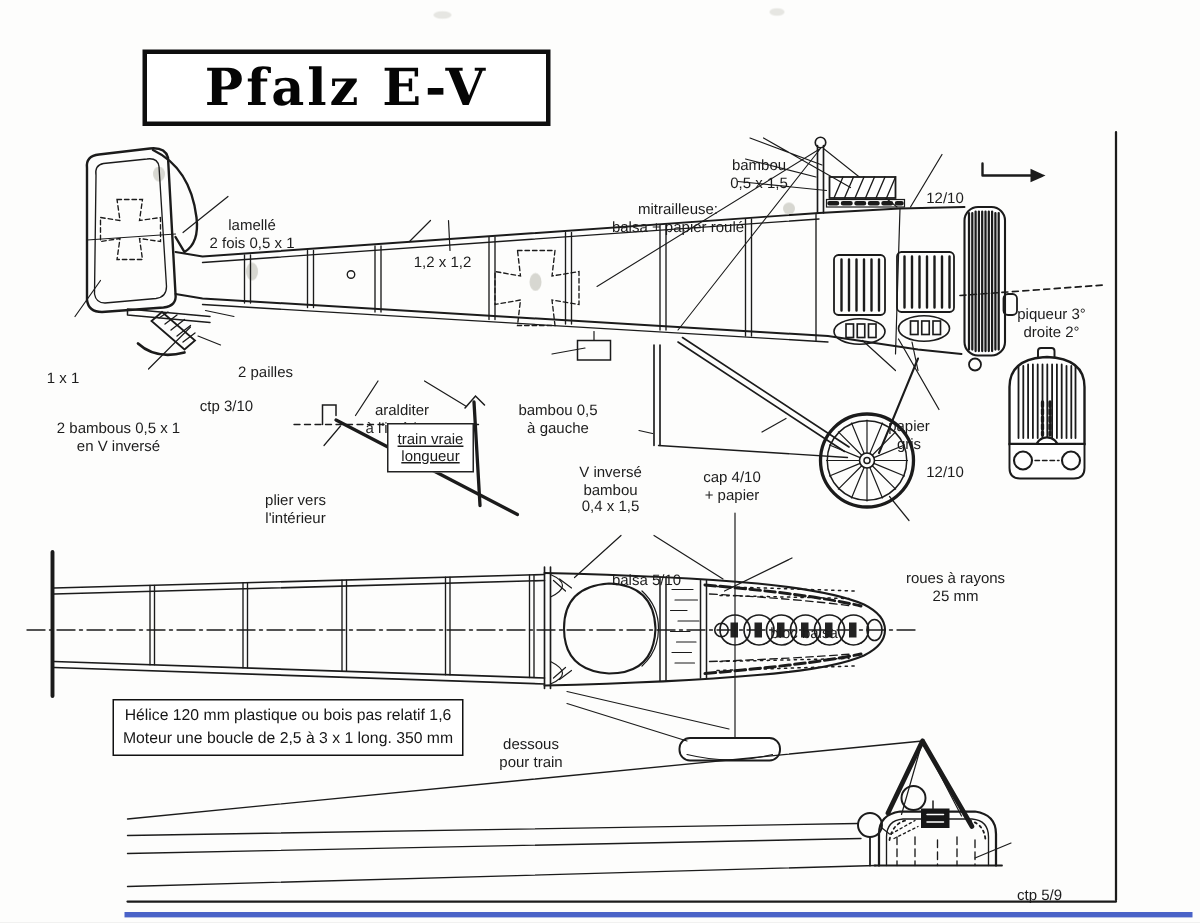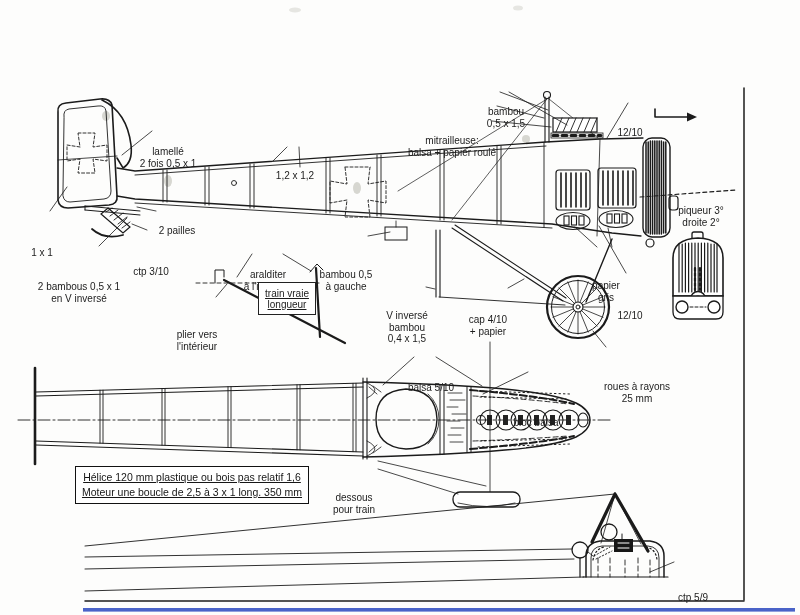--- a/index.html
+++ b/index.html
@@ -10,21 +10,21 @@
        color:#1c1c1c;text-align:center;white-space:pre-line;margin-top:36px;}
   .title-box{position:absolute;left:95px;top:33px;width:266px;height:45px;border:3px solid #0e0e0e;
        background:#fff;display:flex;align-items:center;justify-content:center;
        font-family:"DejaVu Serif","Liberation Serif",serif;font-weight:bold;font-size:34px;
        letter-spacing:2px;color:#050505;}
   .train-box{position:absolute;left:258px;top:282px;width:56px;height:31px;border:1.2px solid #222;
        background:#fff;display:flex;align-items:center;justify-content:center;text-align:center;
        white-space:pre-line;font:10px/11px "Liberation Sans","DejaVu Sans",sans-serif;color:#1c1c1c;text-decoration:underline;}
   .note-box{position:absolute;left:75px;top:466px;width:232px;height:36px;border:1.6px solid #111;
        background:#fff;display:flex;flex-direction:column;align-items:center;justify-content:center;
-       font:10.5px/15px "Liberation Sans","DejaVu Sans",sans-serif;color:#161616;text-align:center;text-decoration:underline;}
+       font:10.5px/15px "Liberation Sans","DejaVu Sans",sans-serif;color:#161616;text-align:center;}
 </style>
 </head>
 <body>
 
 <div class="sheet">
 
 <svg width="800" height="615" viewBox="0 0 800 615">
   <g stroke="#1b1b1b" fill="none" stroke-linecap="round">
 
     <g>
@@ -252,39 +252,42 @@
       <path d="M606,347 L593,331"></path>
       <path d="M414,357 L383,385 M436,357 L482,386"></path>
       <path d="M528,372 L483,394"></path>
       <path d="M378,461 L486,486 M378,469 L458,494"></path>
       <path d="M674,562 L650,572"></path>
       <path d="M287,147 L273,161 M299,147 L300,167"></path>
     </g>
   </g>
 </svg>
 
+<div class="title-box">
+  <span>Pfalz E-V</span>
+</div>
 
 <div class="lbl" style="left:168px;top:121px">lamellé
 2 fois 0,5 x 1</div>
 <div class="lbl" style="left:506px;top:81px">bambou
 0,5 x 1,5</div>
 <div class="lbl" style="left:452px;top:110px">mitrailleuse:
 balsa + papier roulé</div>
 <div class="lbl" style="left:630px;top:97px">12/10</div>
 <div class="lbl" style="left:295px;top:140px">1,2 x 1,2</div>
 <div class="lbl" style="left:701px;top:180px">piqueur 3°
 droite 2°</div>
 <div class="lbl" style="left:42px;top:217px">1 x 1</div>
-<div class="lbl" style="left:177px;top:195px">2 pailles</div>
+<div class="lbl" style="left:177px;top:213px">2 pailles</div>
 <div class="lbl" style="left:151px;top:236px">ctp 3/10</div>
 <div class="lbl" style="left:79px;top:256px">2 bambous 0,5 x 1
 en V inversé</div>
 <div class="lbl" style="left:268px;top:244px">aralditer
 à l'intérieur</div>
-<div class="lbl" style="left:346px;top:244px">bambou 0,5
+<div class="lbl" style="left:372px;top:244px">bambou 0,5
 à gauche</div>
 <div class="lbl" style="left:197px;top:304px">plier vers
 l'intérieur</div>
 <div class="train-box">train vraie
 longueur</div>
 <div class="lbl" style="left:407px;top:291px">V inversé
 bambou
 0,4 x 1,5</div>
 <div class="lbl" style="left:488px;top:289px">cap 4/10
 + papier</div>

